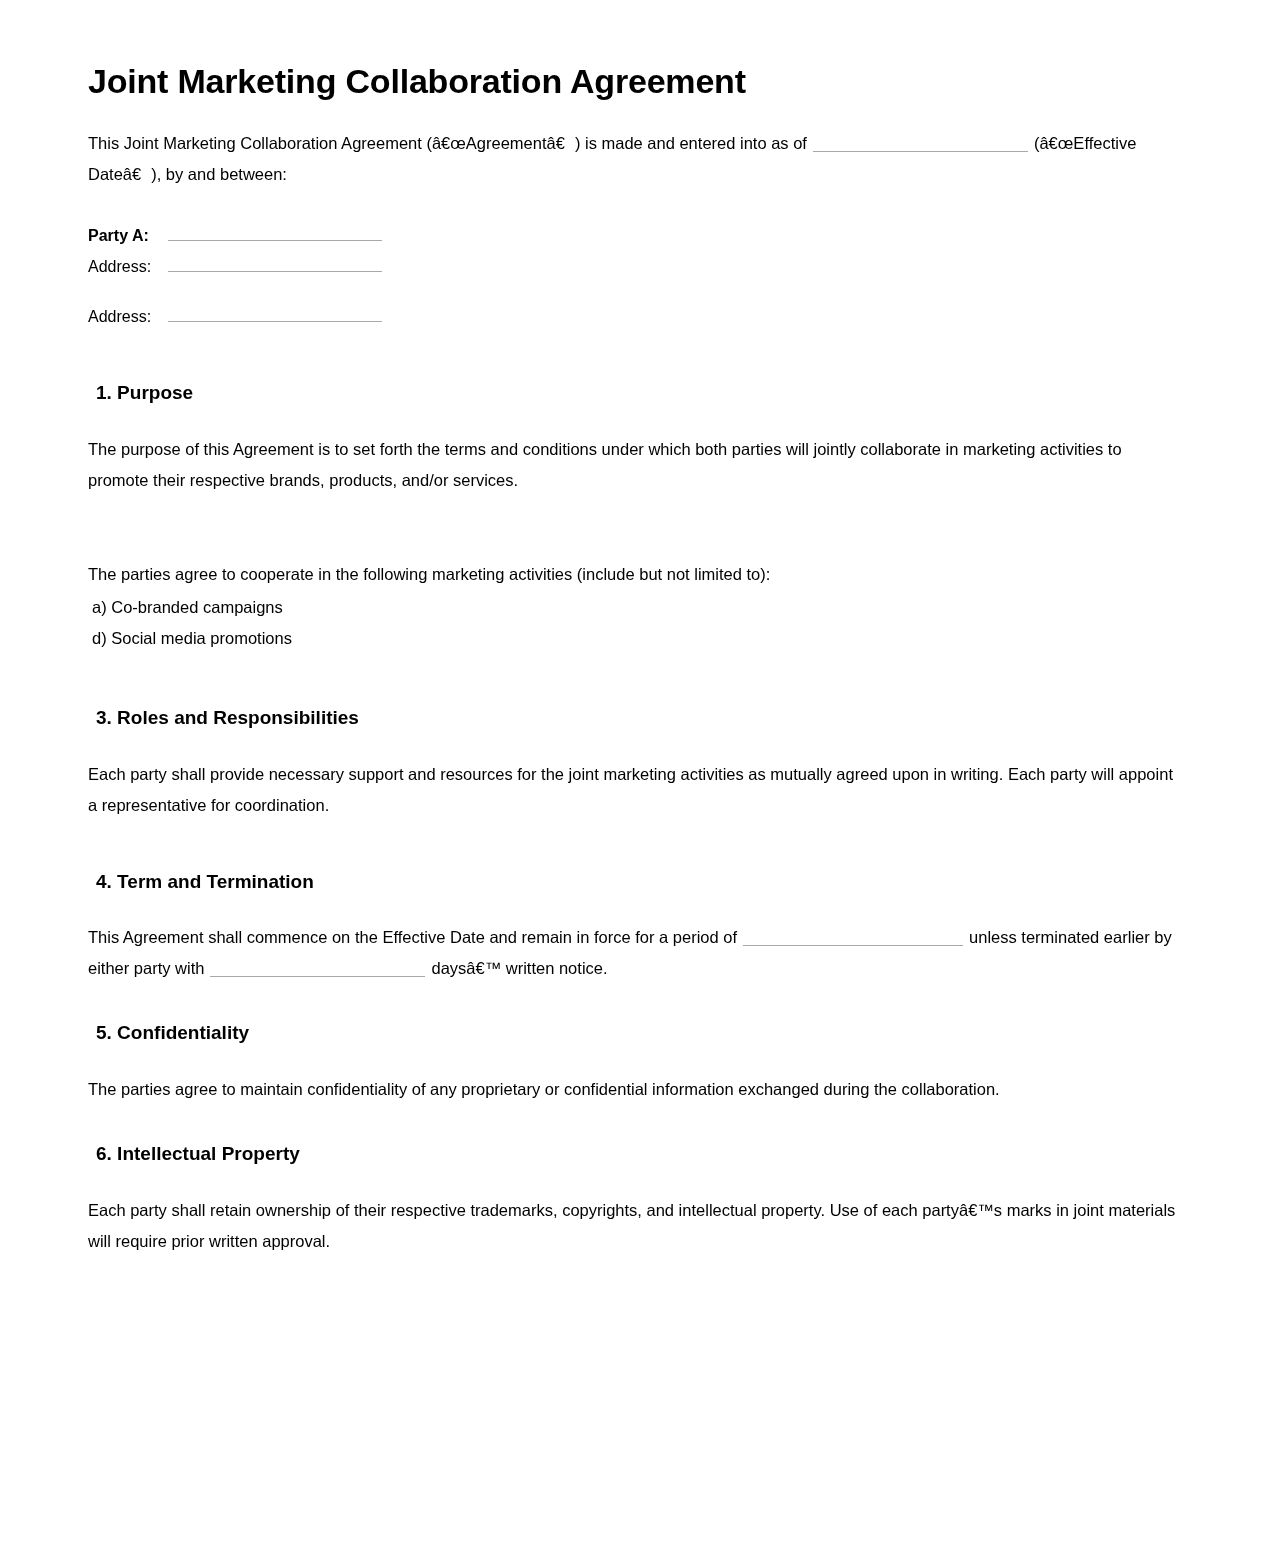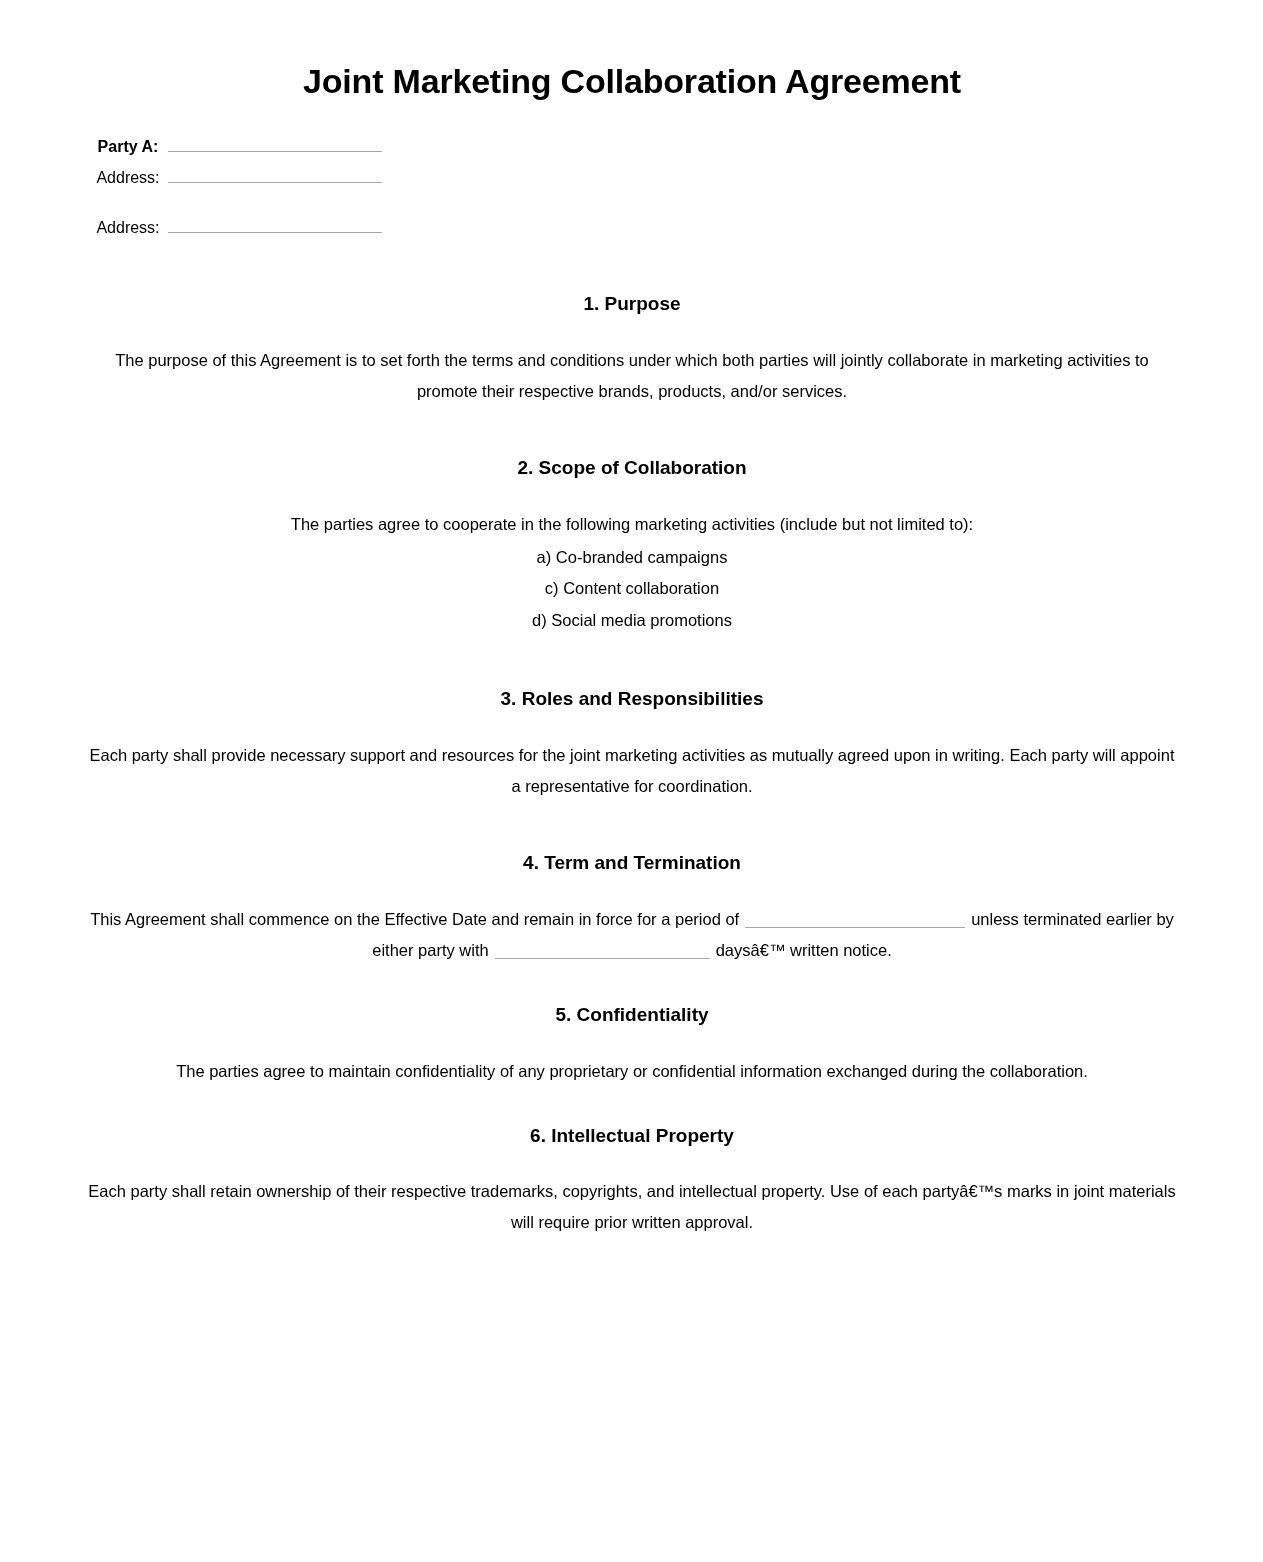--- a/index.html
+++ b/index.html
@@ -24,21 +24,20 @@
     padding: 0;
     background: #ffffff;
   }
 
   
   .content {
     position: absolute;
     left: 88px;
     top: 0;
     width: 1088px;
-    text-align: center;
   }
 
   
   .doc-clip {
     position: relative;
     height: 1302px;
     overflow: hidden;
   }
 
   h1.doc-title {
@@ -120,20 +119,23 @@
 </style>
 </head>
 <body>
 
 <div class="page">
   <div class="doc-clip">
     <div class="content">
 
       <h1 class="doc-title">Joint Marketing Collaboration Agreement</h1>
 
+      <div class="intro">
+        <p class="para"><span>This Joint Marketing Collaboration Agreement (â€œAgreementâ€) is made and entered into as of</span><span class="blank blank-date"></span><span>(â€œEffective Dateâ€), by and between:</span></p>
+      </div>
 
       <div class="party-block">
         <div class="party-row">
           <span class="lbl strong">Party A:</span>
           <span class="fill"></span>
         </div>
         <div class="party-row">
           <span class="lbl">Address:</span>
           <span class="fill"></span>
         </div>
@@ -143,26 +145,24 @@
           <span class="fill"></span>
         </div>
       </div>
 
       <div class="sec-gap-lg"></div>
       <h2 class="section-heading">1. Purpose</h2>
       <div class="head-body-gap"></div>
       <p class="para">The purpose of this Agreement is to set forth the terms and conditions under which both parties will jointly collaborate in marketing activities to promote their respective brands, products, and/or services.</p>
 
       <div class="sec-gap-lg"></div>
-      <h2 class="section-heading">2. Scope of Collaboration</h2>
       <div class="head-body-gap"></div>
       <p class="para">The parties agree to cooperate in the following marketing activities (include but not limited to):</p>
       <ul class="plain-list">
         <li>a) Co-branded campaigns</li>
-        <li>c) Content collaboration</li>
         <li>d) Social media promotions</li>
       </ul>
 
       <div class="sec-gap-lg"></div>
       <h2 class="section-heading">3. Roles and Responsibilities</h2>
       <div class="head-body-gap"></div>
       <p class="para">Each party shall provide necessary support and resources for the joint marketing activities as mutually agreed upon in writing. Each party will appoint a representative for coordination.</p>
 
       <div class="sec-gap-lg"></div>
       <h2 class="section-heading">4. Term and Termination</h2>

